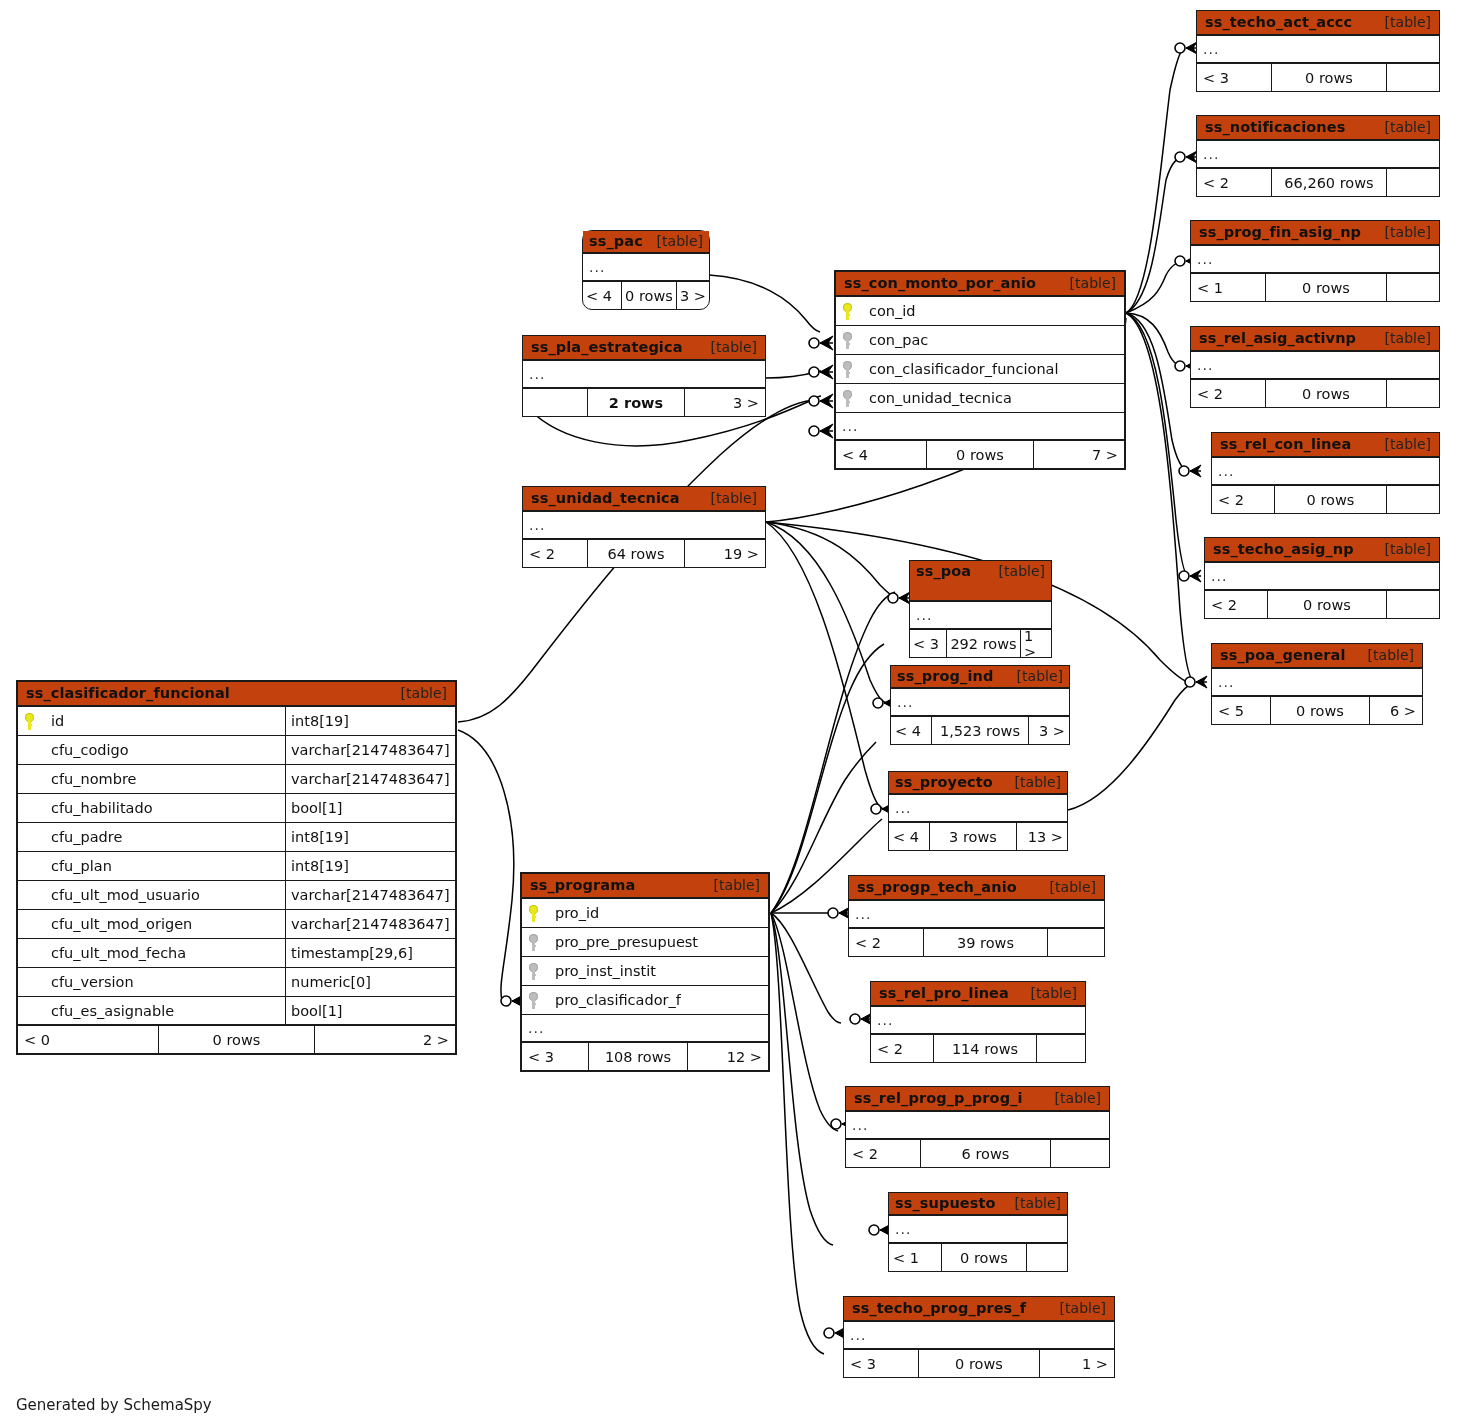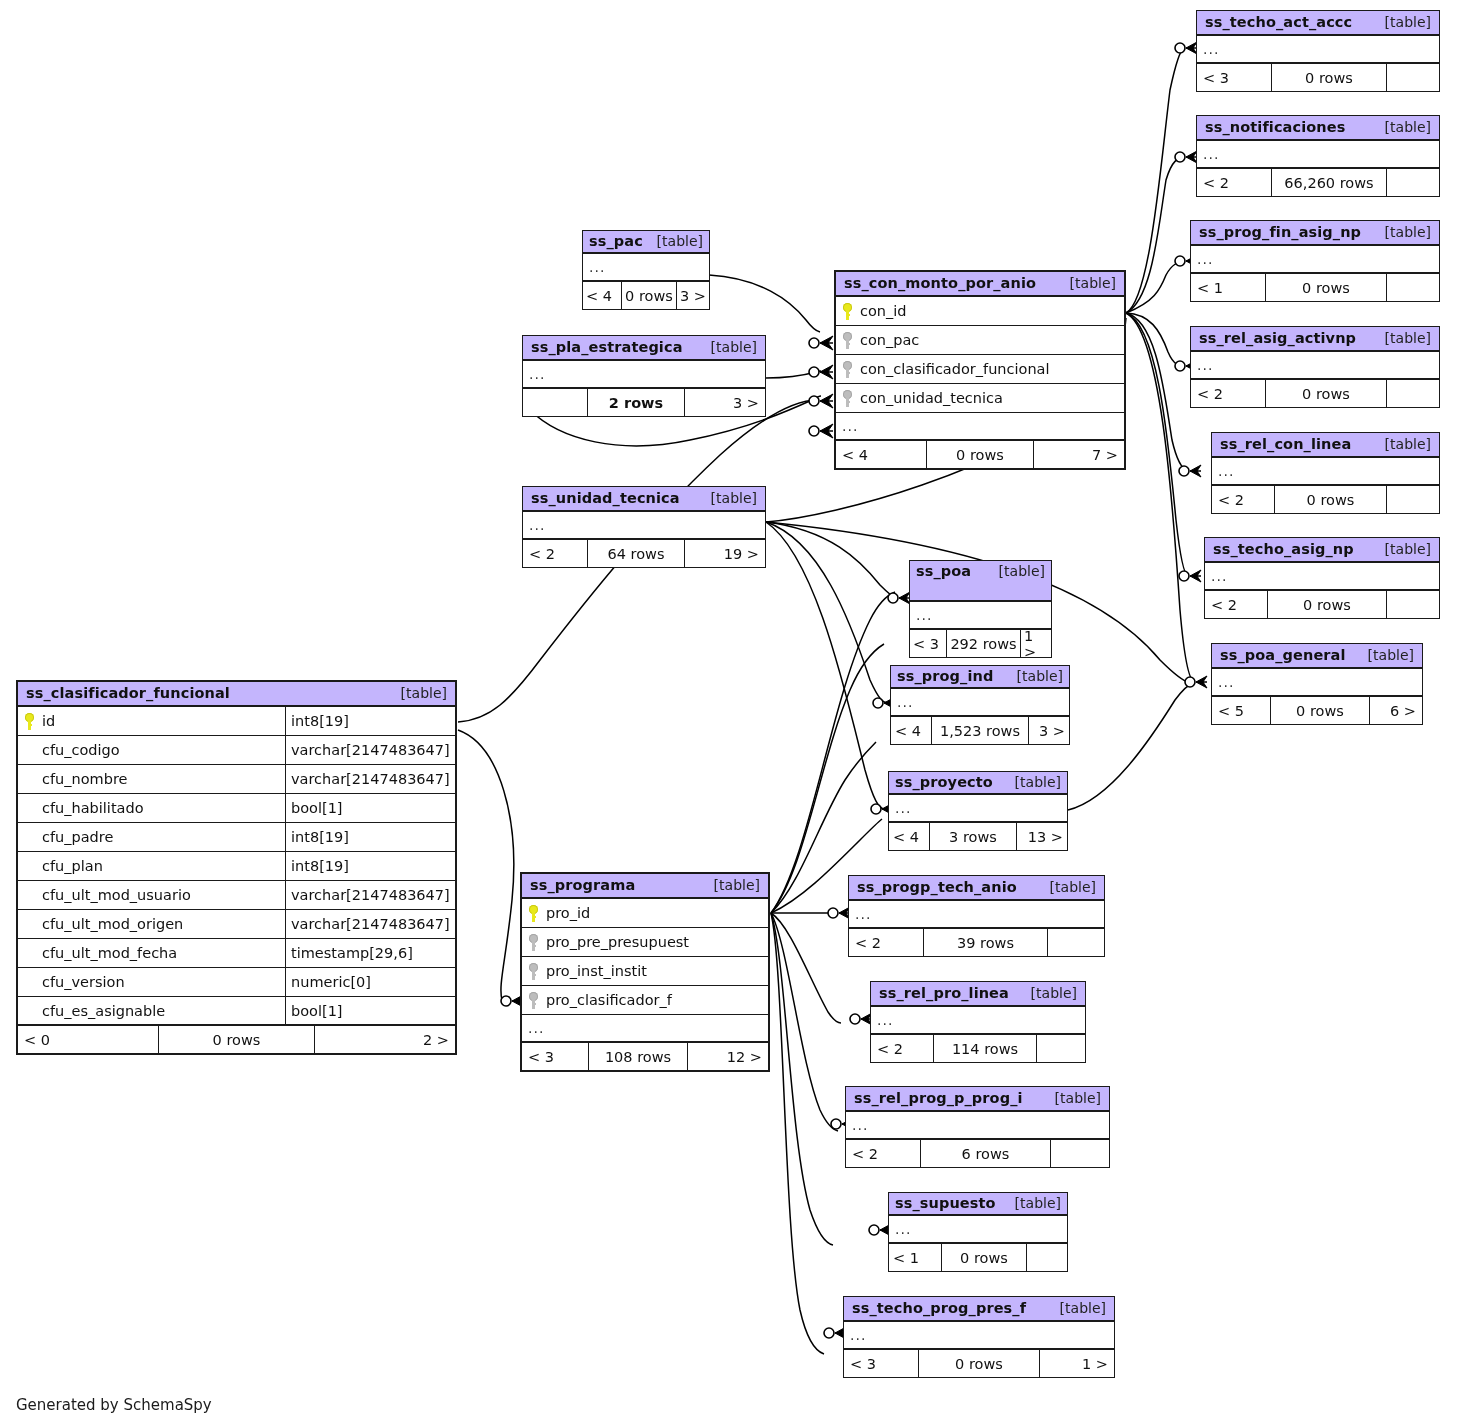--- a/index.html
+++ b/index.html
@@ -15,36 +15,36 @@
   .tbl{
     position:absolute;z-index:3;background:#ffffff;
     border:2px solid #1a1a1a;
     box-sizing:border-box;
     font-size:14.5px;color:#111111;
   }
   .tbl.thin{border-width:1.6px;}
 
   .thead{
     display:flex;align-items:center;justify-content:space-between;
-    background:#c4b5fd;
+    background:#c2410c;
     border-bottom:2px solid #1a1a1a;
     padding:3px 8px 4px 8px;
     white-space:nowrap;
   }
   .tname{font-weight:bold;font-size:14.5px;letter-spacing:.1px;color:#111;}
   .ttag{font-size:14px;color:#222;padding-left:14px;}
 
   .trow{
     display:flex;align-items:center;
     border-bottom:1px solid #1a1a1a;
     height:29px;box-sizing:border-box;
     white-space:nowrap;
   }
   .trow:last-of-type{border-bottom:none;}
-  .colname{flex:1 1 auto;padding-left:6px;display:flex;align-items:center;gap:7px;overflow:hidden;}
+  .colname{flex:1 1 auto;padding-left:6px;display:flex;align-items:center;gap:16px;overflow:hidden;}
   .coltype{
     border-left:1px solid #1a1a1a;
     padding:0 5px;display:flex;align-items:center;height:100%;
     box-sizing:border-box;
   }
   .ellipsis{padding-left:6px;color:#333;letter-spacing:1px;font-size:14px;line-height:1;}
   .rowdots{height:26px;display:flex;align-items:center;border-bottom:2px solid #1a1a1a;}
 
   .tfoot{display:flex;height:27px;box-sizing:border-box;font-size:14.5px;}
   .tfoot .fcell{
@@ -419,21 +419,21 @@
     <div class="rowdots">
         <span class="ellipsis">...</span>
       </div>
     <div class="tfoot">
       <span class="fcell left" style="width:66px;">&lt; 3</span>
       <span class="fcell mid" style="flex:1 1 auto;">108 rows</span>
       <span class="fcell right" style="width:80px;">12 &gt;</span>
     </div>
   </div>
 
-  <div class="tbl thin" style="left:582px;top:230px;width:128px;">
+  <div class="tbl thin" style="left:582px;top:230px;width:128px;border-radius:10px;">
     <div class="thead" style="padding:2px 6px 3px 6px;">
       <span class="tname">ss_pac</span>
       <span class="ttag" style="padding-left:6px;">[table]</span>
     </div>
     <div class="rowdots">
         <span class="ellipsis">...</span>
       </div>
     <div class="tfoot">
       <span class="fcell left" style="width:38px;padding:0 3px;">&lt; 4</span>
       <span class="fcell mid" style="flex:1 1 auto;padding:0 3px;">0 rows</span>

